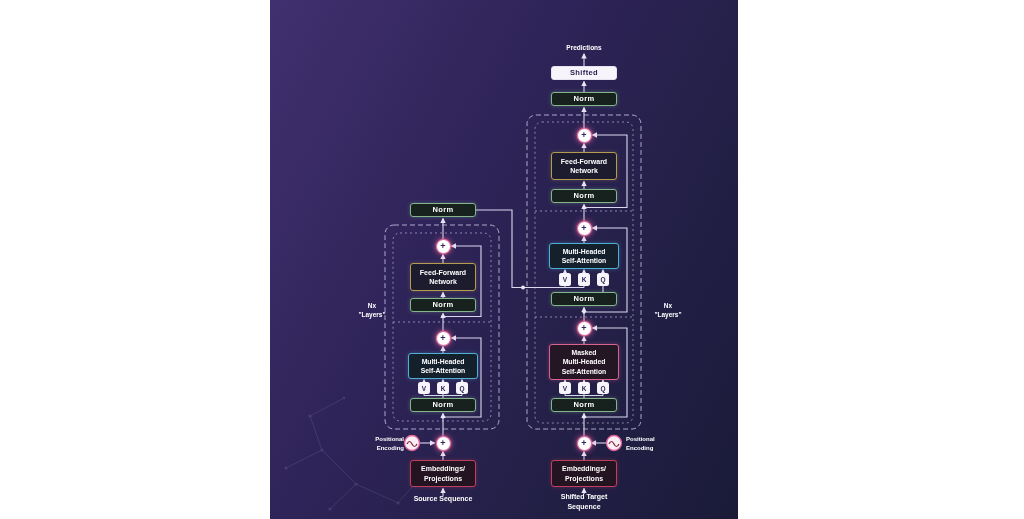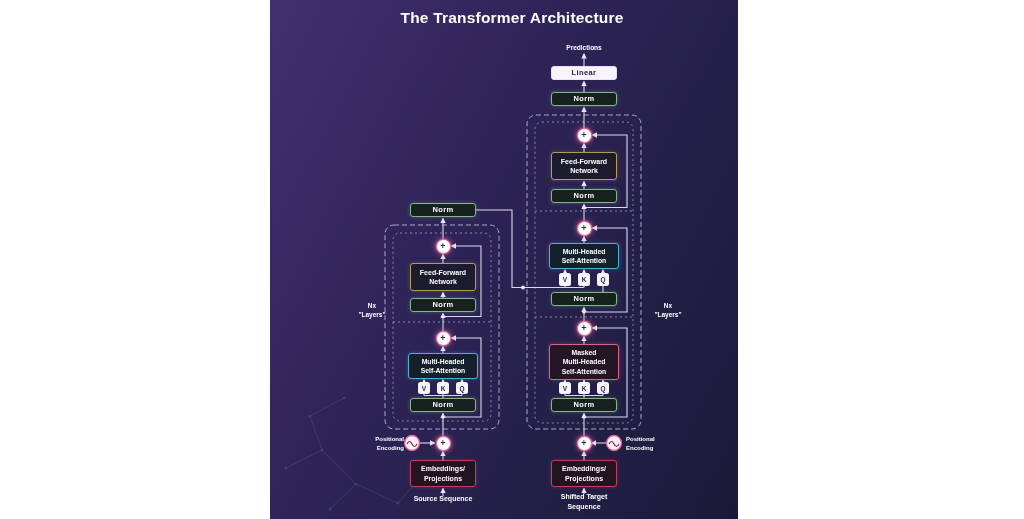--- a/index.html
+++ b/index.html
@@ -122,25 +122,24 @@
     </g>
 
     <g>
       <circle cx="142" cy="443" r="7.5" fill="#fbeef4" stroke="#e0649a" stroke-width="1.3"></circle>
       <path d="M137,444 q2.5,-5 5,0 t5,0" stroke="#7c1f38" stroke-width="1.2" fill="none"></path>
       <circle cx="344" cy="443" r="7.5" fill="#fbeef4" stroke="#e0649a" stroke-width="1.3"></circle>
       <path d="M339,444 q2.5,-5 5,0 t5,0" stroke="#7c1f38" stroke-width="1.2" fill="none"></path>
     </g>
   </svg>
 
-  <div class="abs title">The Transformer Architecture</div>
 
   <div class="abs lbl" style="left:274px;top:43px;width:80px;font-size:6.5px;">Predictions</div>
   <div class="abs bx linear" style="left:281px;top:66px;width:66px;height:14px;">
-        <span>Linear</span>
+        <span>Shifted</span>
       </div>
   <div class="abs bx norm" style="left:281px;top:92px;width:66px;height:14px;">
         <span>Norm</span>
       </div>
 
   <div class="abs plus" style="left:306.5px;top:127.5px;">
         <span>+</span>
       </div>
   <div class="abs bx ffn" style="left:281px;top:152px;width:66px;height:28px;">
     <span>Feed-Forward</span>

